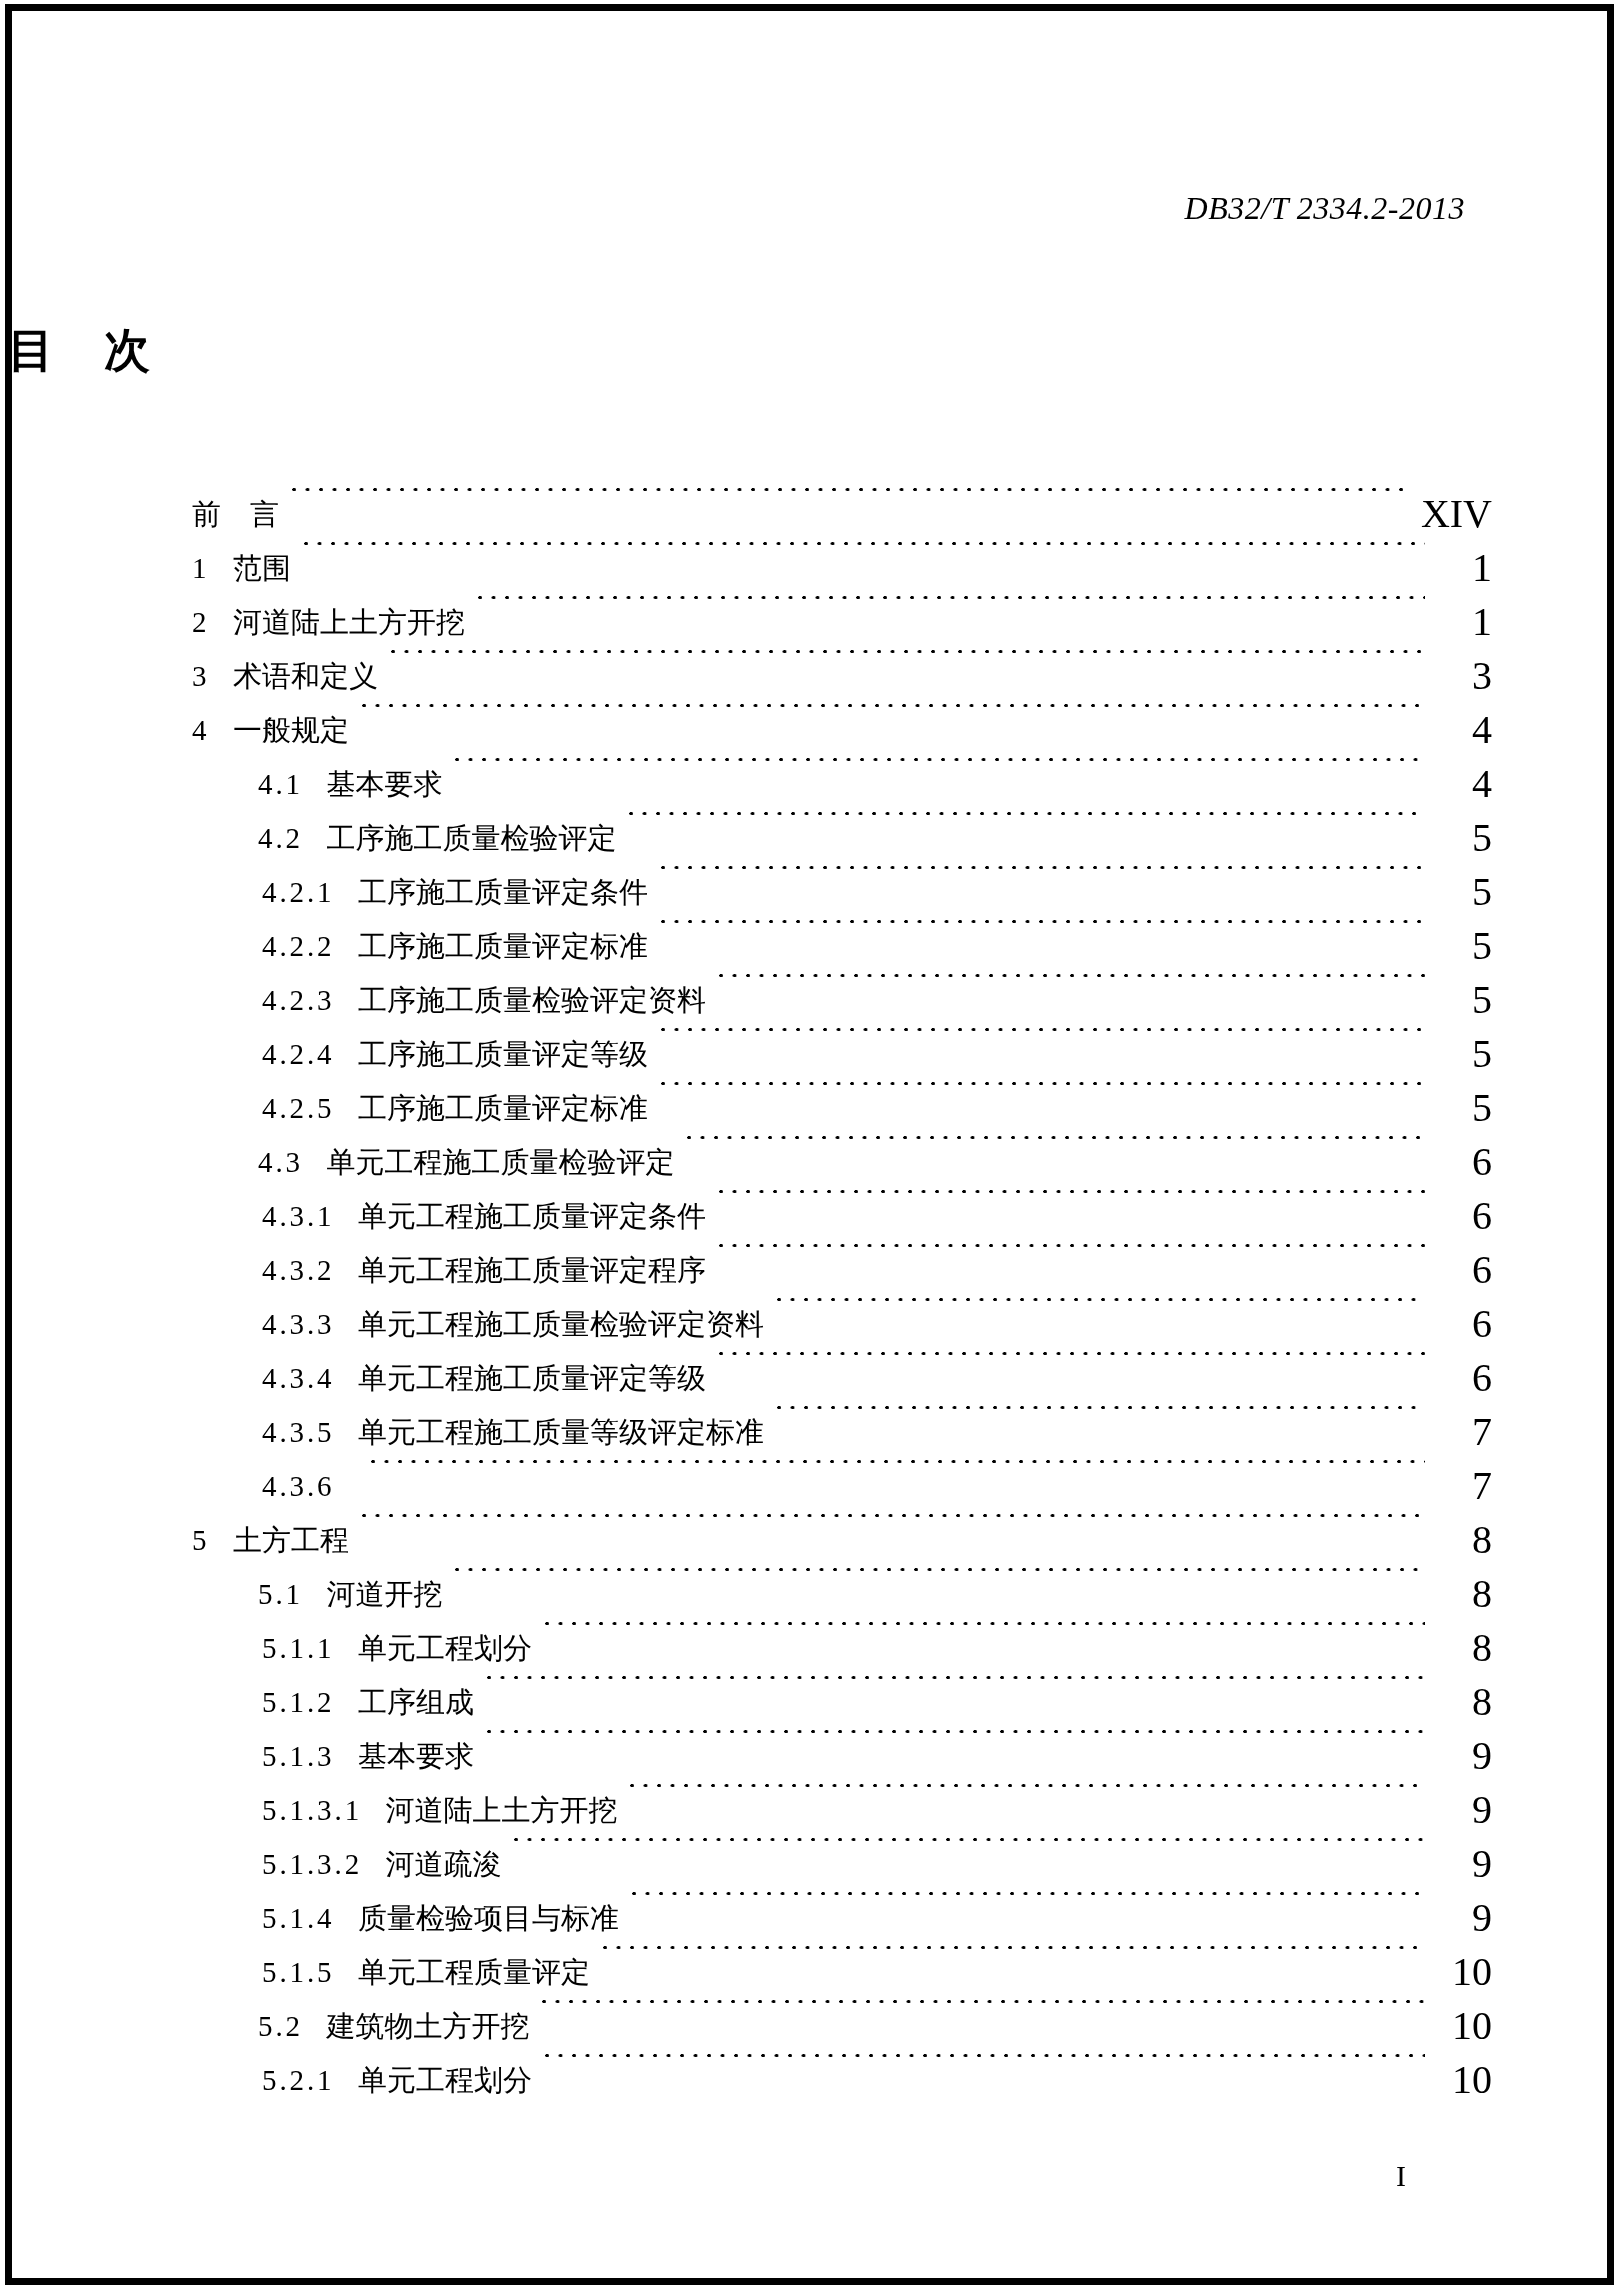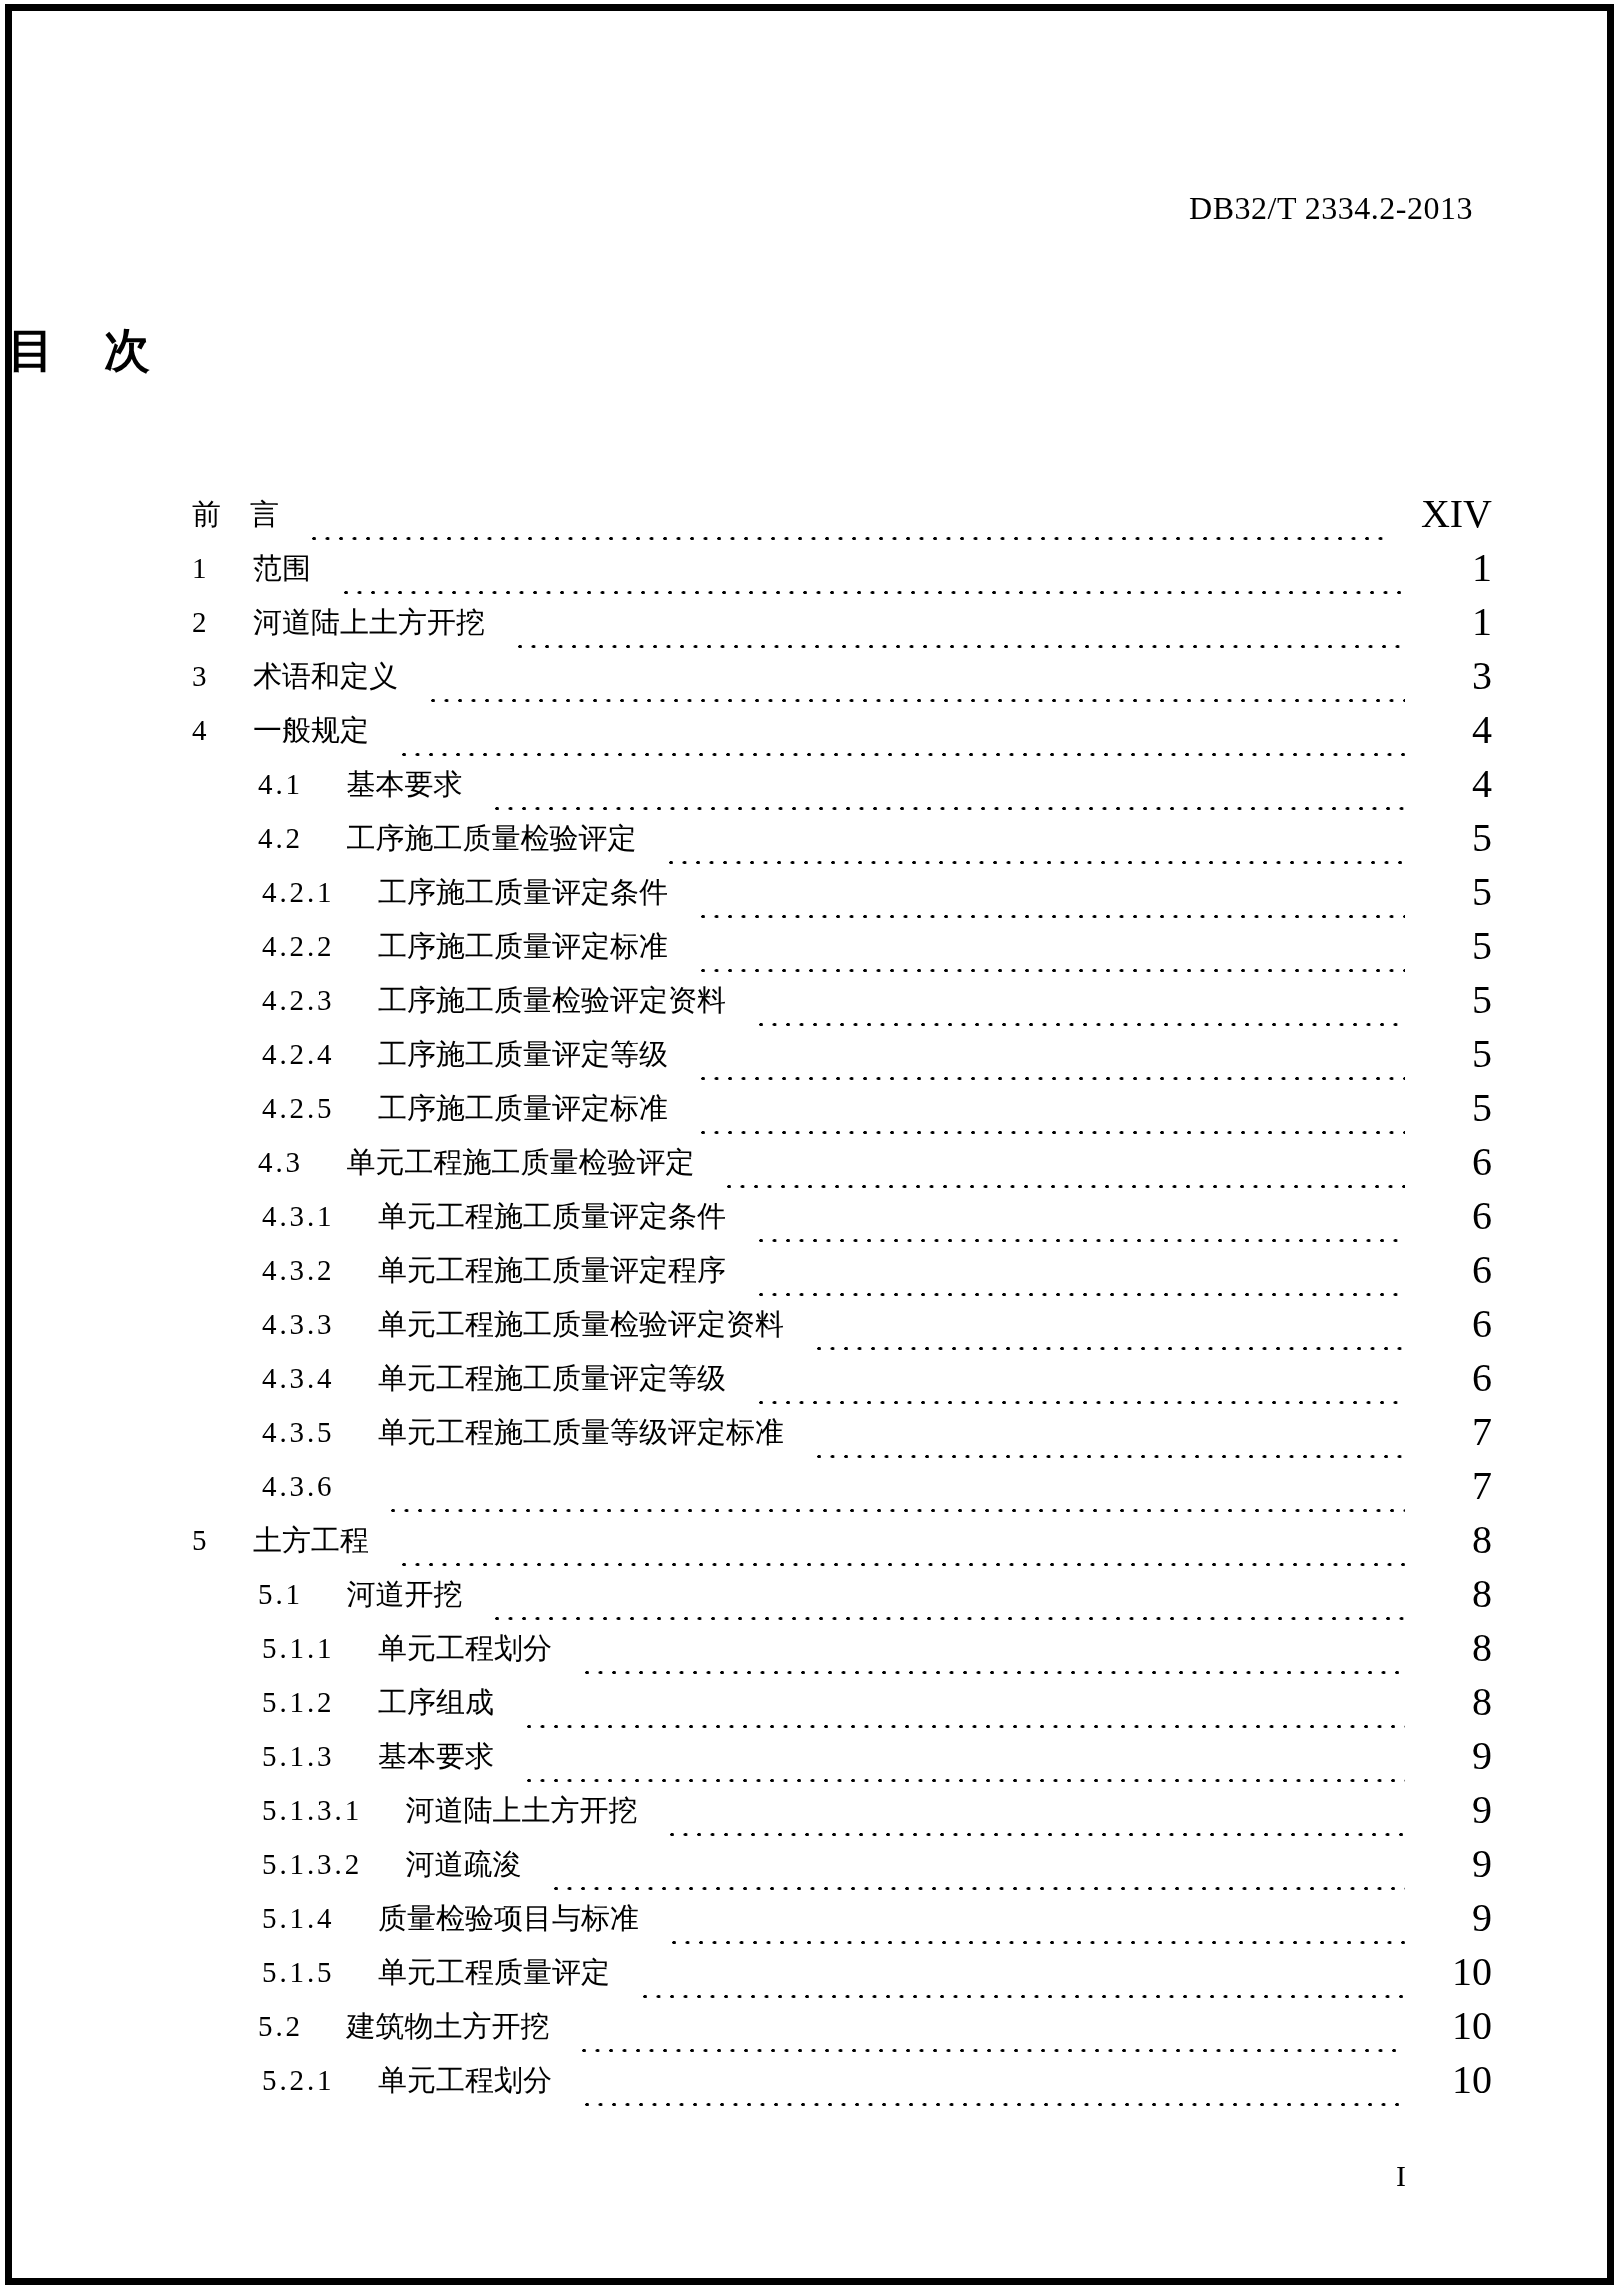--- a/index.html
+++ b/index.html
@@ -25,24 +25,25 @@
     left: 4.9px;
     top: 3.9px;
     right: 6.9px;
     bottom: 7.8px;
     border: 7.8px solid #000000;
     pointer-events: none;
   }
   .doc-code {
     position: absolute;
     top: 190px;
-    right: 148px;
+    right: 156px;
     font-size: 32px;
     letter-spacing: 0.5px;
     white-space: nowrap;
+    font-style: italic;
   }
   .title {
     position: absolute;
     top: 312px;
     left: 0;
     width: 100%;
     margin: 8px;
     text-align: left;
     font-family: "Liberation Sans", "DejaVu Sans", sans-serif;
     font-weight: bold;
@@ -50,27 +51,26 @@
     letter-spacing: 2px;
   }
   .toc {
     position: absolute;
     top: 487px;
     left: 0;
     right: 0;
   }
   .toc-row {
     display: flex;
-    align-items: flex-end;
+    align-items: flex-start;
     height: 54px;
     line-height: 54px;
     font-size: 29px;
     padding-right: 129px;
     white-space: nowrap;
-    gap: 20px;
   }
   .toc-row.lvl1 { padding-left: 192px; }
   .toc-row.lvl2 { padding-left: 222px; margin-left: 36px; }
   .toc-row.lvl3 { padding-left: 262px; }
   .toc-row.lvl4 { padding-left: 262px; }
   .toc-row .num {
     letter-spacing: 2.9px;
     margin-right: 23.5px;
     flex: 0 0 auto;
   }

